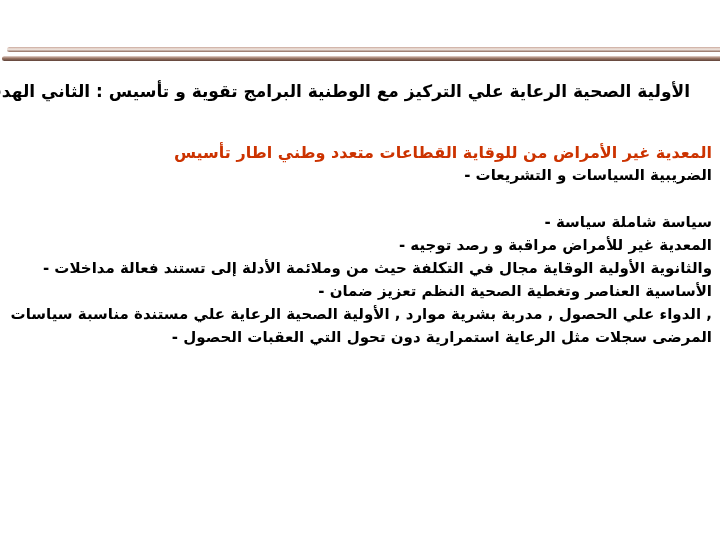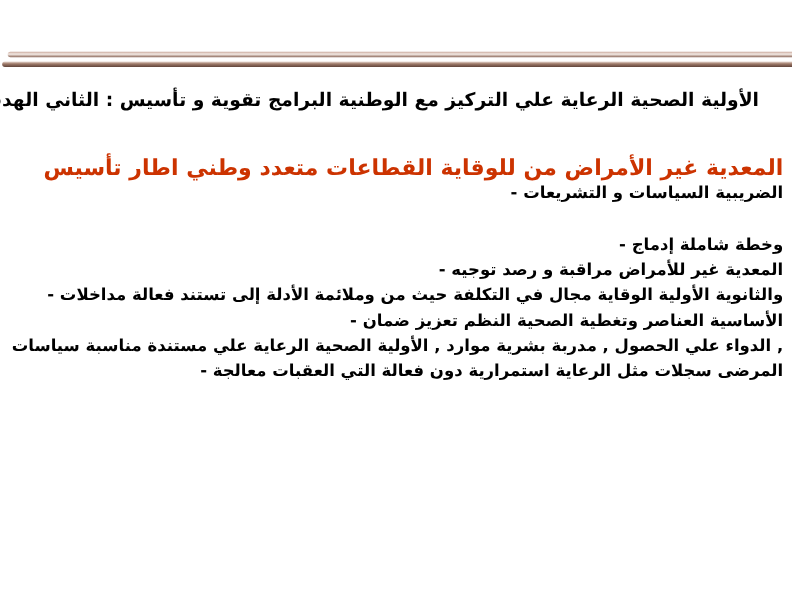--- a/index.html
+++ b/index.html
@@ -31,21 +31,21 @@
     line-height: 26px;
     white-space: nowrap;
     color: #000000;
   }
   .content {
     position: absolute; top: 141px; left: 6px; right: 8px;
   }
   .rtl { direction: rtl; text-align: right; white-space: nowrap; }
   .heading {
     color: #cc3300;
-    font-size: 20px;
+    font-size: 16px;
     line-height: 23px;
   }
   .line {
     font-size: 15px;
     line-height: 23px;
     color: #000000;
     margin-left: 32px;
   }
   .section-gap { margin-top: 24px; }
   .indent-right { margin-right: 157px; }
@@ -61,25 +61,25 @@
   <div class="title">الأولية الصحية الرعاية علي التركيز مع الوطنية البرامج تقوية و تأسيس : الثاني الهدف</div>
 
   <div class="content">
 
     <div class="section">
       <div class="heading rtl">المعدية غير الأمراض من للوقاية القطاعات متعدد وطني اطار تأسيس</div>
       <div class="line rtl">الضريبية السياسات و التشريعات -</div>
     </div>
 
     <div class="section section-gap">
-      <div class="line rtl">وخطة شاملة إدماج -</div>
+      <div class="line rtl">سياسة شاملة سياسة -</div>
       <div class="line rtl">المعدية غير للأمراض مراقبة و رصد توجيه -</div>
       <div class="line rtl">والثانوية الأولية الوقاية مجال في التكلفة حيث من وملائمة الأدلة إلى تستند فعالة مداخلات -</div>
     </div>
 
     <div class="section">
       <div class="line rtl">الأساسية العناصر وتغطية الصحية النظم تعزيز ضمان -</div>
       <div class="line rtl">, الدواء علي الحصول , مدربة بشرية موارد , الأولية الصحية الرعاية علي مستندة مناسبة سياسات</div>
-      <div class="line rtl">المرضى سجلات مثل الرعاية استمرارية دون فعالة التي العقبات معالجة -</div>
+      <div class="line rtl">المرضى سجلات مثل الرعاية استمرارية دون تحول التي العقبات الحصول -</div>
     </div>
 
   </div>
 </div>
 
 </body></html>

